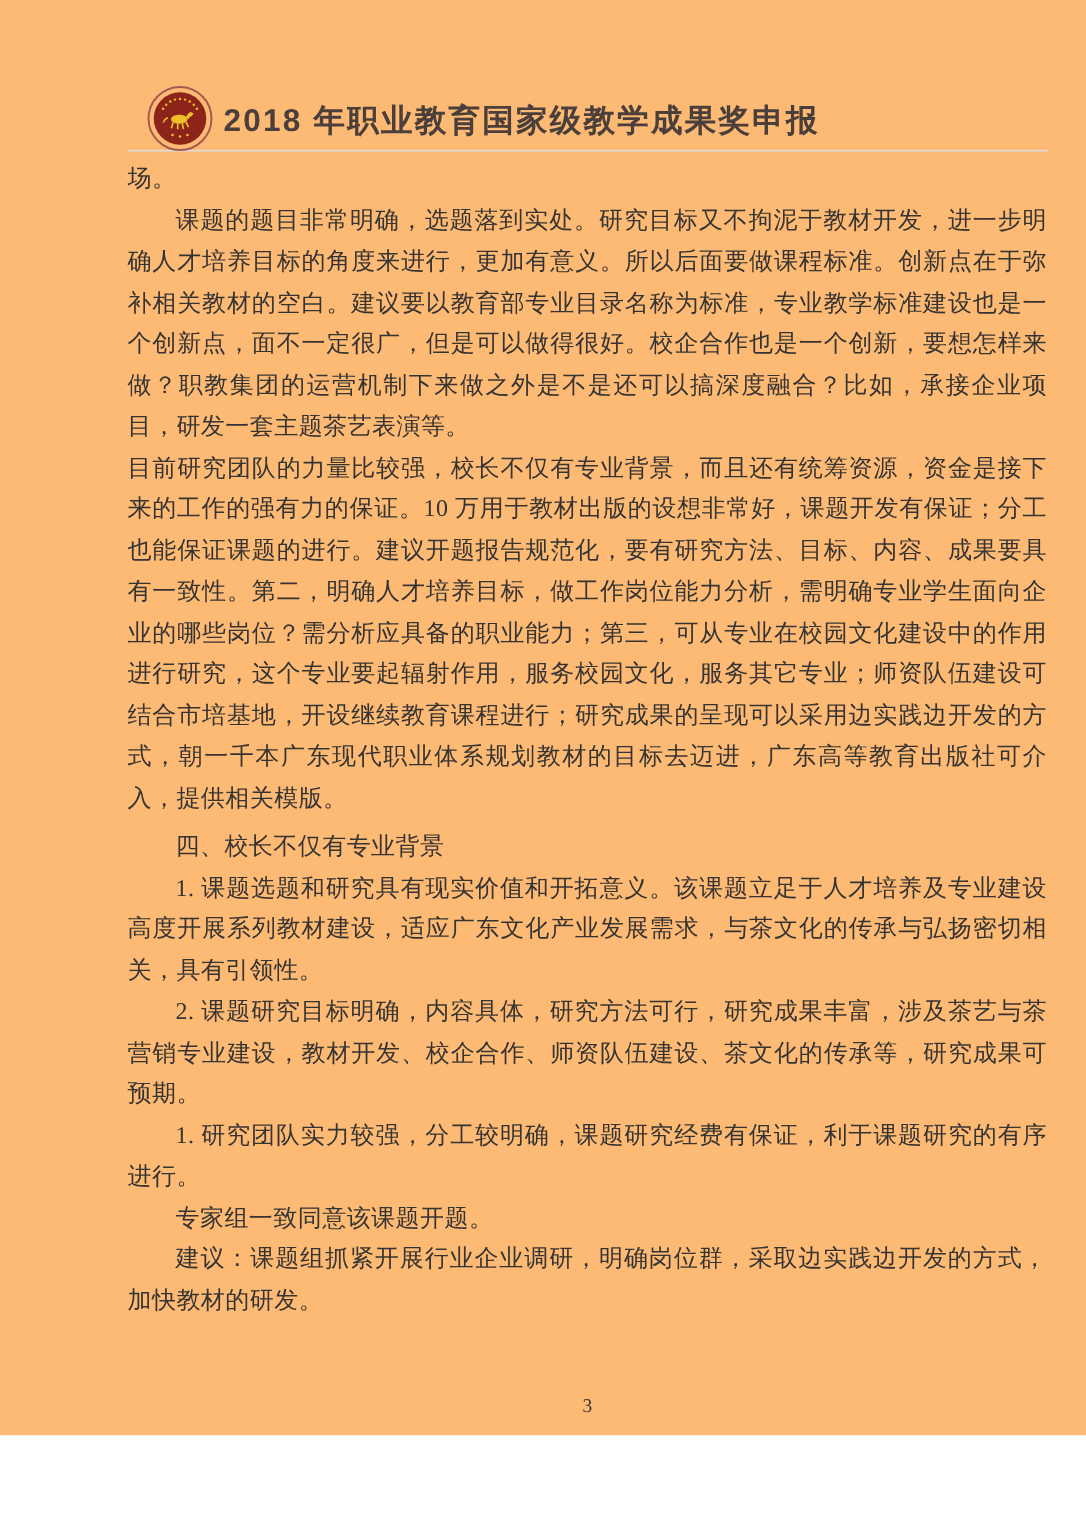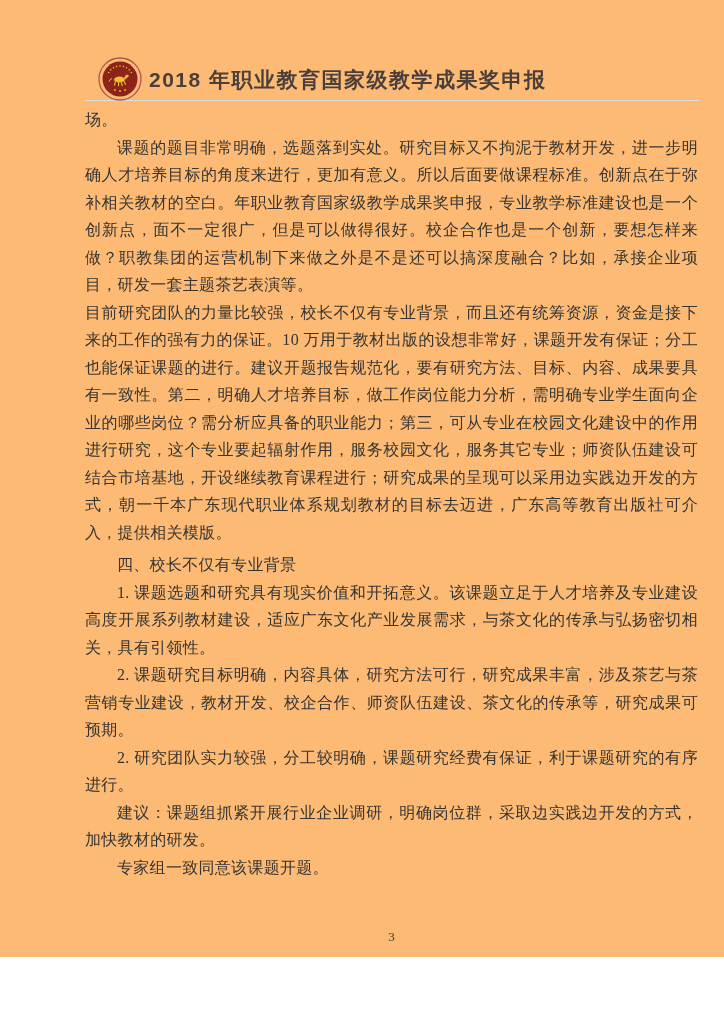--- a/index.html
+++ b/index.html
@@ -84,27 +84,27 @@
             <circle cx="27" cy="33" r="0.9"></circle>
         </g>
       </svg>
     </span>
 
     <h1 class="doc-title">2018 年职业教育国家级教学成果奖申报</h1>
   </header>
 
   <main class="content" id="paragraphs">
       <p class="para">场。</p>
-      <p class="para indent">课题的题目非常明确，选题落到实处。研究目标又不拘泥于教材开发，进一步明确人才培养目标的角度来进行，更加有意义。所以后面要做课程标准。创新点在于弥补相关教材的空白。年职业教育国家级教学成果奖申报，专业教学标准建设也是一个创新点，面不一定很广，但是可以做得很好。校企合作也是一个创新，要想怎样来做？职教集团的运营机制下来做之外是不是还可以搞深度融合？比如，承接企业项目，研发一套主题茶艺表演等。</p>
+      <p class="para indent">课题的题目非常明确，选题落到实处。研究目标又不拘泥于教材开发，进一步明确人才培养目标的角度来进行，更加有意义。所以后面要做课程标准。创新点在于弥补相关教材的空白。建议要以教育部专业目录名称为标准，专业教学标准建设也是一个创新点，面不一定很广，但是可以做得很好。校企合作也是一个创新，要想怎样来做？职教集团的运营机制下来做之外是不是还可以搞深度融合？比如，承接企业项目，研发一套主题茶艺表演等。</p>
       <p class="para">目前研究团队的力量比较强，校长不仅有专业背景，而且还有统筹资源，资金是接下来的工作的强有力的保证。10 万用于教材出版的设想非常好，课题开发有保证；分工也能保证课题的进行。建议开题报告规范化，要有研究方法、目标、内容、成果要具有一致性。第二，明确人才培养目标，做工作岗位能力分析，需明确专业学生面向企业的哪些岗位？需分析应具备的职业能力；第三，可从专业在校园文化建设中的作用进行研究，这个专业要起辐射作用，服务校园文化，服务其它专业；师资队伍建设可结合市培基地，开设继续教育课程进行；研究成果的呈现可以采用边实践边开发的方式，朝一千本广东现代职业体系规划教材的目标去迈进，广东高等教育出版社可介入，提供相关模版。</p>
       <p class="para indent gap">四、校长不仅有专业背景</p>
       <p class="para indent">1. 课题选题和研究具有现实价值和开拓意义。该课题立足于人才培养及专业建设高度开展系列教材建设，适应广东文化产业发展需求，与茶文化的传承与弘扬密切相关，具有引领性。</p>
       <p class="para indent">2. 课题研究目标明确，内容具体，研究方法可行，研究成果丰富，涉及茶艺与茶营销专业建设，教材开发、校企合作、师资队伍建设、茶文化的传承等，研究成果可预期。</p>
-      <p class="para indent">2. 研究团队实力较强，分工较明确，课题研究经费有保证，利于课题研究的有序进行。</p>
+      <p class="para indent">1. 研究团队实力较强，分工较明确，课题研究经费有保证，利于课题研究的有序进行。</p>
+      <p class="para indent">专家组一致同意该课题开题。</p>
       <p class="para indent">建议：课题组抓紧开展行业企业调研，明确岗位群，采取边实践边开发的方式，加快教材的研发。</p>
-      <p class="para indent">专家组一致同意该课题开题。</p>
     </main>
 
   <footer>
     <div class="page-number">3</div>
   </footer>
 
 </div>
 
 </body></html>

